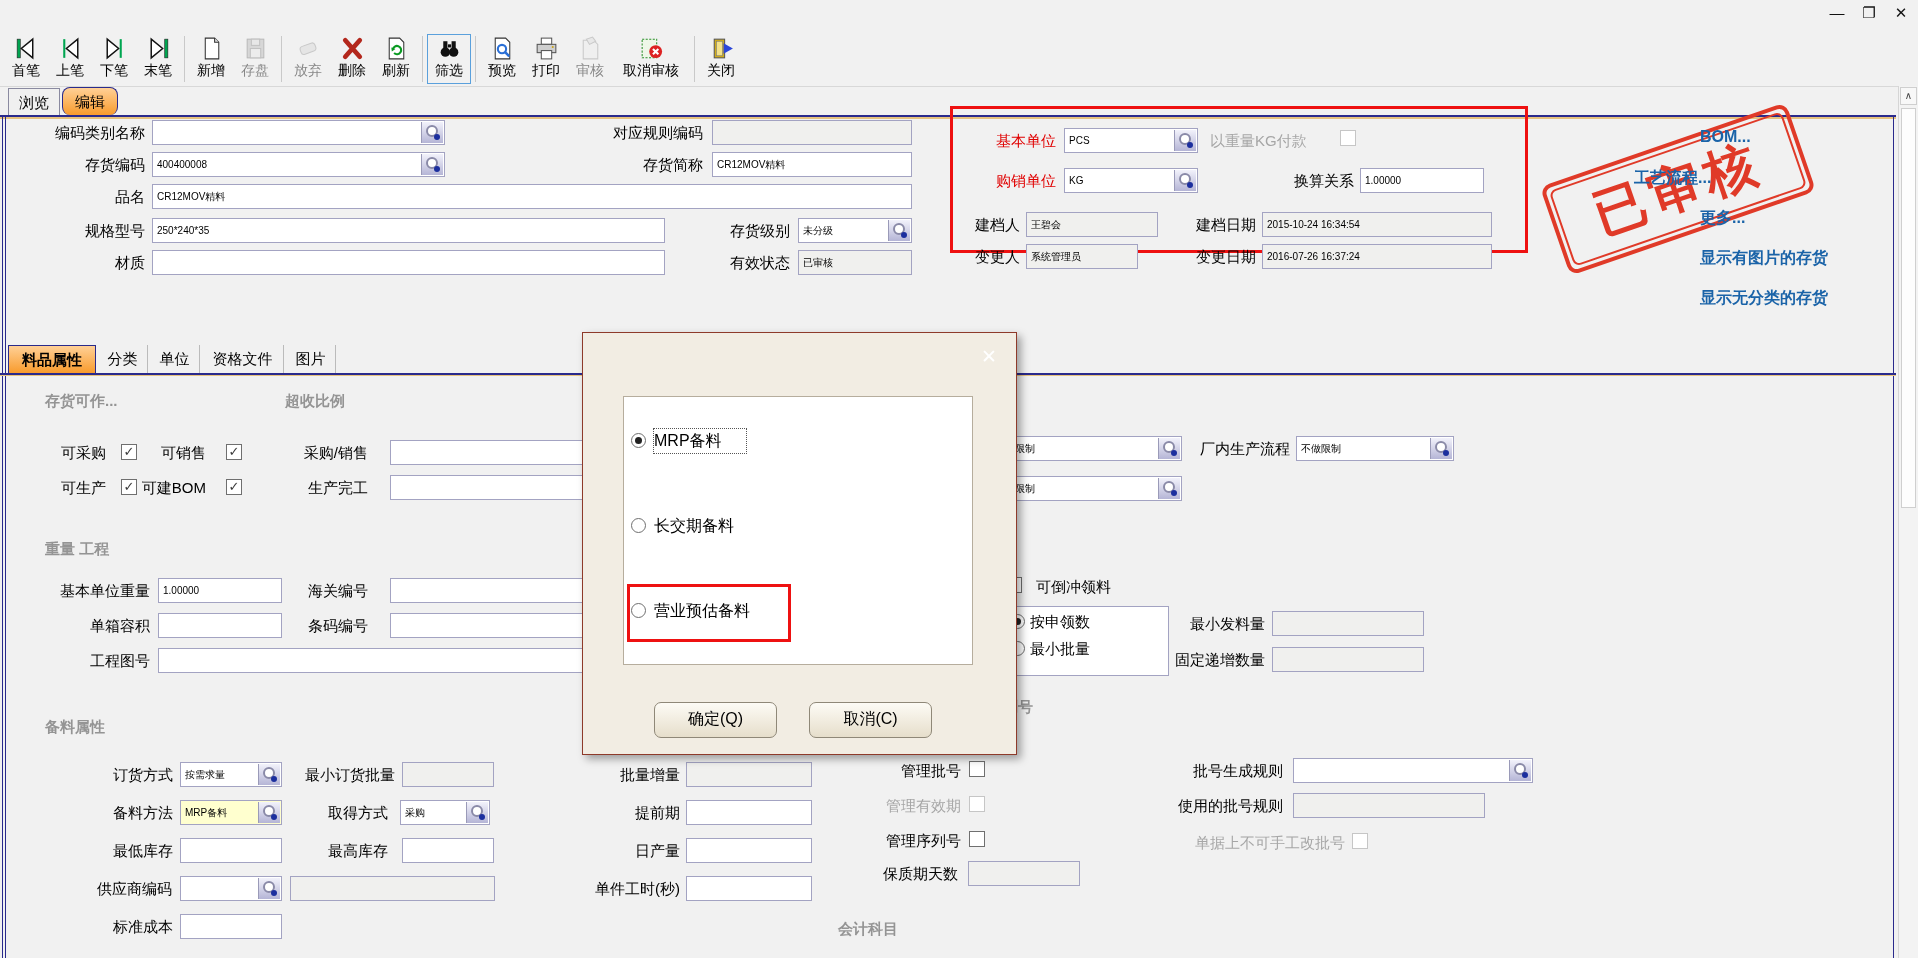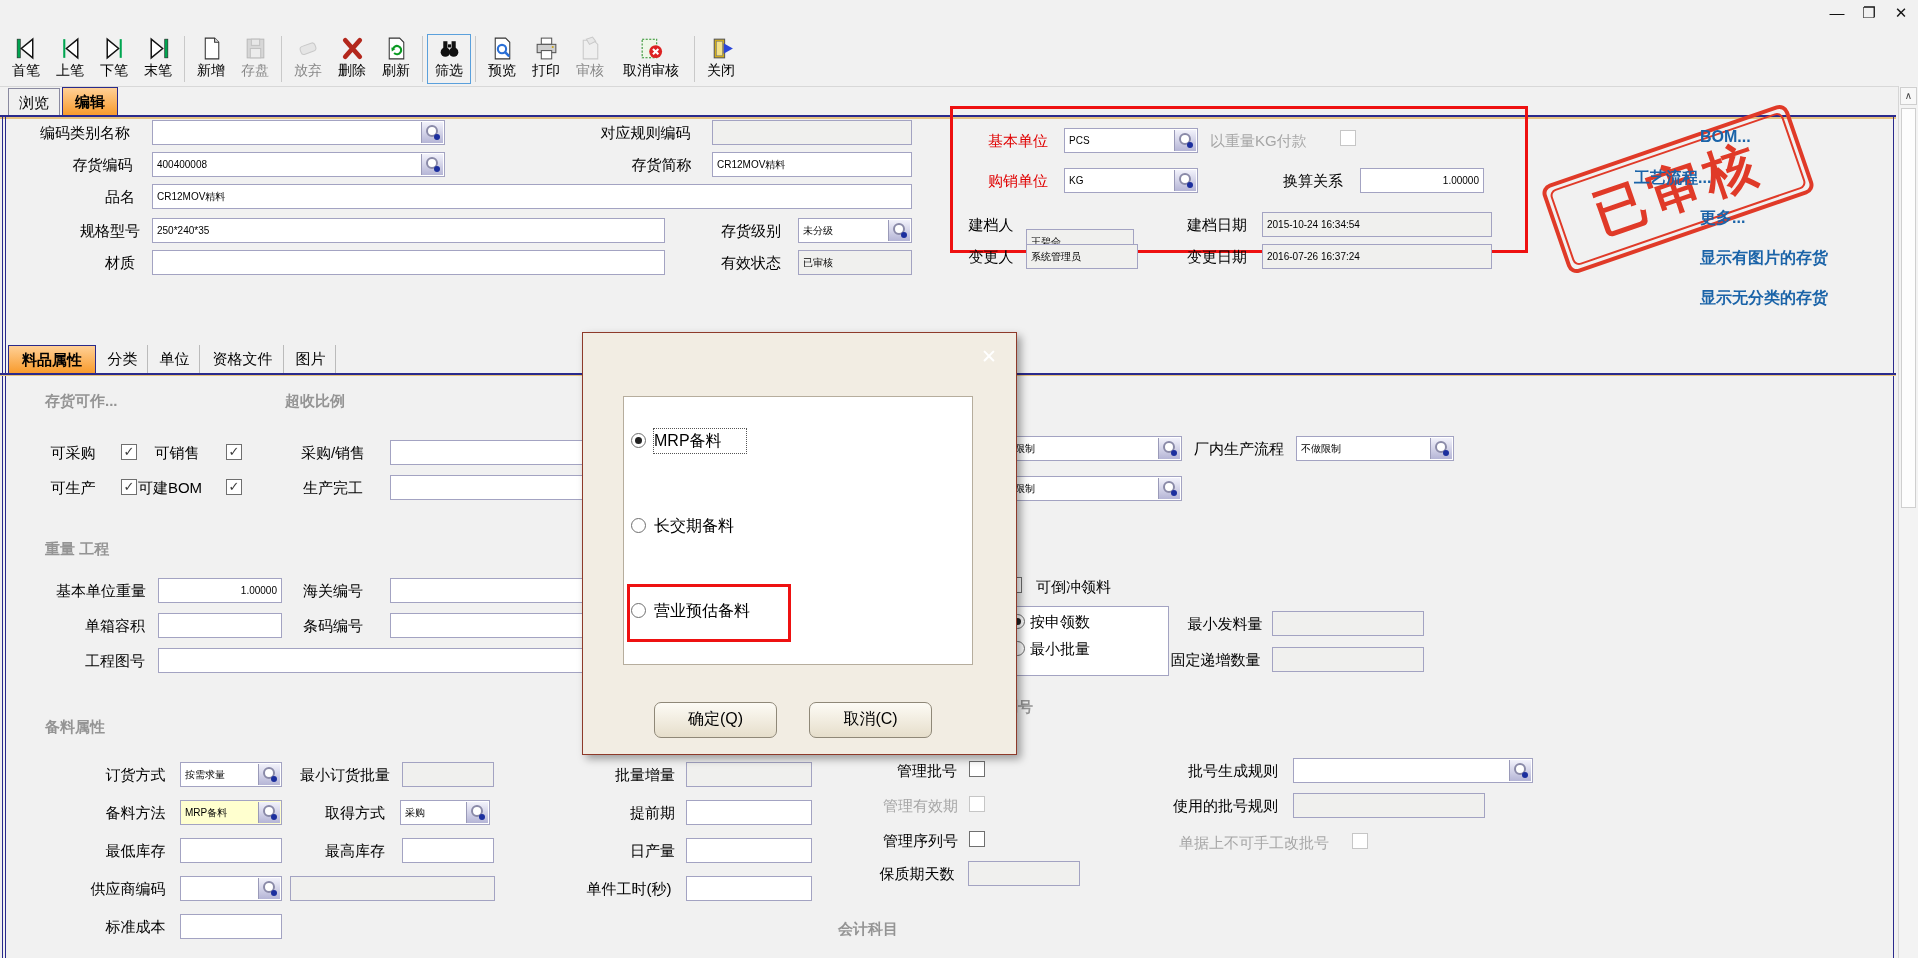--- a/index.html
+++ b/index.html
@@ -20,37 +20,37 @@
   .tb{width:44px;height:50px;display:flex;flex-direction:column;align-items:center;gap:0;
     font-size:14px;border:1px solid transparent;box-sizing:border-box;white-space:nowrap;}
   .tb svg{width:27px;height:27px;flex:0 0 auto;}
   .tb.dis{opacity:.45;}
   .tb.sel{border-color:#5aa0dc;}
   .tb.wide{width:78px;}
   .tsep{width:1px;height:46px;background:#c9c9c9;margin:2px 4px 0 4px;flex:0 0 auto;}
   
   .tab{position:absolute;height:28px;line-height:27px;text-align:center;font-size:15px;background:#f0f0f0;
     border:1px solid #8a8aa0;border-bottom:none;box-sizing:border-box;cursor:default;}
-  .tab.active{background:linear-gradient(180deg,#ffd096,#f89b2d);font-weight:bold;border-color:#2a2a8a;}
+  .tab.active{background:linear-gradient(180deg,#ffd096,#f89b2d);font-weight:normal;border-color:#2a2a8a;border-radius:8px;}
   .dtab{position:absolute;height:28px;line-height:27px;text-align:center;font-size:15px;border-right:1px solid #bbb;box-sizing:border-box;}
   .dtab.active{background:linear-gradient(180deg,#ffd096,#f89b2d);font-weight:bold;border:1px solid #2a2a8a;border-bottom:none;}
   
   .gline{position:absolute;background:#2a2a8c;}
   .tanline{position:absolute;background:#e6c27e;}
   
-  .lbl{position:absolute;height:24px;line-height:24px;font-size:15px;text-align:center;white-space:nowrap;}
+  .lbl{position:absolute;height:24px;line-height:24px;font-size:15px;text-align:right;white-space:nowrap;}
   .lbl.l{text-align:left;}
   .lbl.gray{color:#a6a6a6;}
   .lbl.red{color:#e00000;}
   .sec{position:absolute;font-weight:bold;font-size:15px;color:#949494;white-space:nowrap;}
   .fld{position:absolute;height:25px;box-sizing:border-box;background:#fff;border:1px solid #a3a3c2;
     font-size:10px;line-height:23px;padding:0 4px;white-space:nowrap;overflow:hidden;}
   .fld.dis{background:#f0f0ee;}
   .fld.ro{background:#f0f0ee;}
-  .fld.num{text-align:right;}
+  .fld.num{}
   .fld.yellow{background:#ffffcf;}
   .fld.withlk{padding-right:25px;}
   .ftext{display:block;overflow:hidden;white-space:nowrap;}
   .lk{position:absolute;top:1px;right:1px;width:21px;height:21px;
     background:linear-gradient(180deg,#f2f2fb,#b5b5d6);border-left:1px solid #9a9ab8;}
   .lk::before{content:'';position:absolute;left:4px;top:3px;width:8px;height:8px;border:2px solid #8a8aa8;border-radius:50%;background:#fff;}
   .lk::after{content:'';position:absolute;right:3px;bottom:3px;width:6px;height:6px;border-radius:50%;background:#1c2f9e;}
   .cb{position:absolute;width:16px;height:16px;box-sizing:border-box;border:1px solid #6f6f6f;background:#fff;
     text-align:center;font-size:13px;line-height:13px;color:#3a3a3a;font-weight:bold;}
   .cb.dis{border-color:#c6c6c6;}
@@ -264,21 +264,21 @@
   <div class="cb dis" style="left:1340px;top:130px;"></div>
   <div class="lbl red" style="left:980px;top:169px;width:76px;">购销单位</div>
   <div class="fld withlk" style="left:1064px;top:168px;width:134px;">
     <span class="ftext">KG</span>
     <span class="lk"></span>
     </div>
   <div class="lbl" style="left:1272px;top:169px;width:82px;">换算关系</div>
   <div class="fld num" style="left:1360px;top:168px;width:124px;">1.00000</div>
 
   <div class="lbl" style="left:962px;top:213px;width:58px;">建档人</div>
-  <div class="fld ro" style="left:1026px;top:229px;width:108px;">王碧会</div>
+  <div class="fld ro" style="left:1026px;top:212px;width:132px;">王碧会</div>
   <div class="lbl" style="left:1178px;top:213px;width:78px;">建档日期</div>
   <div class="fld ro" style="left:1262px;top:212px;width:230px;">2015-10-24 16:34:54</div>
   <div class="lbl" style="left:962px;top:245px;width:58px;">变更人</div>
   <div class="fld ro" style="left:1026px;top:244px;width:112px;">系统管理员</div>
   <div class="lbl" style="left:1178px;top:245px;width:78px;">变更日期</div>
   <div class="fld ro" style="left:1262px;top:244px;width:230px;">2016-07-26 16:37:24</div>
 
   <div class="stamp">已审核</div>
   <div class="link" style="left:1700px;top:128px;">BOM...</div>
   <div class="link" style="left:1608px;top:168px;margin-left:26px;">工艺流程...</div>

